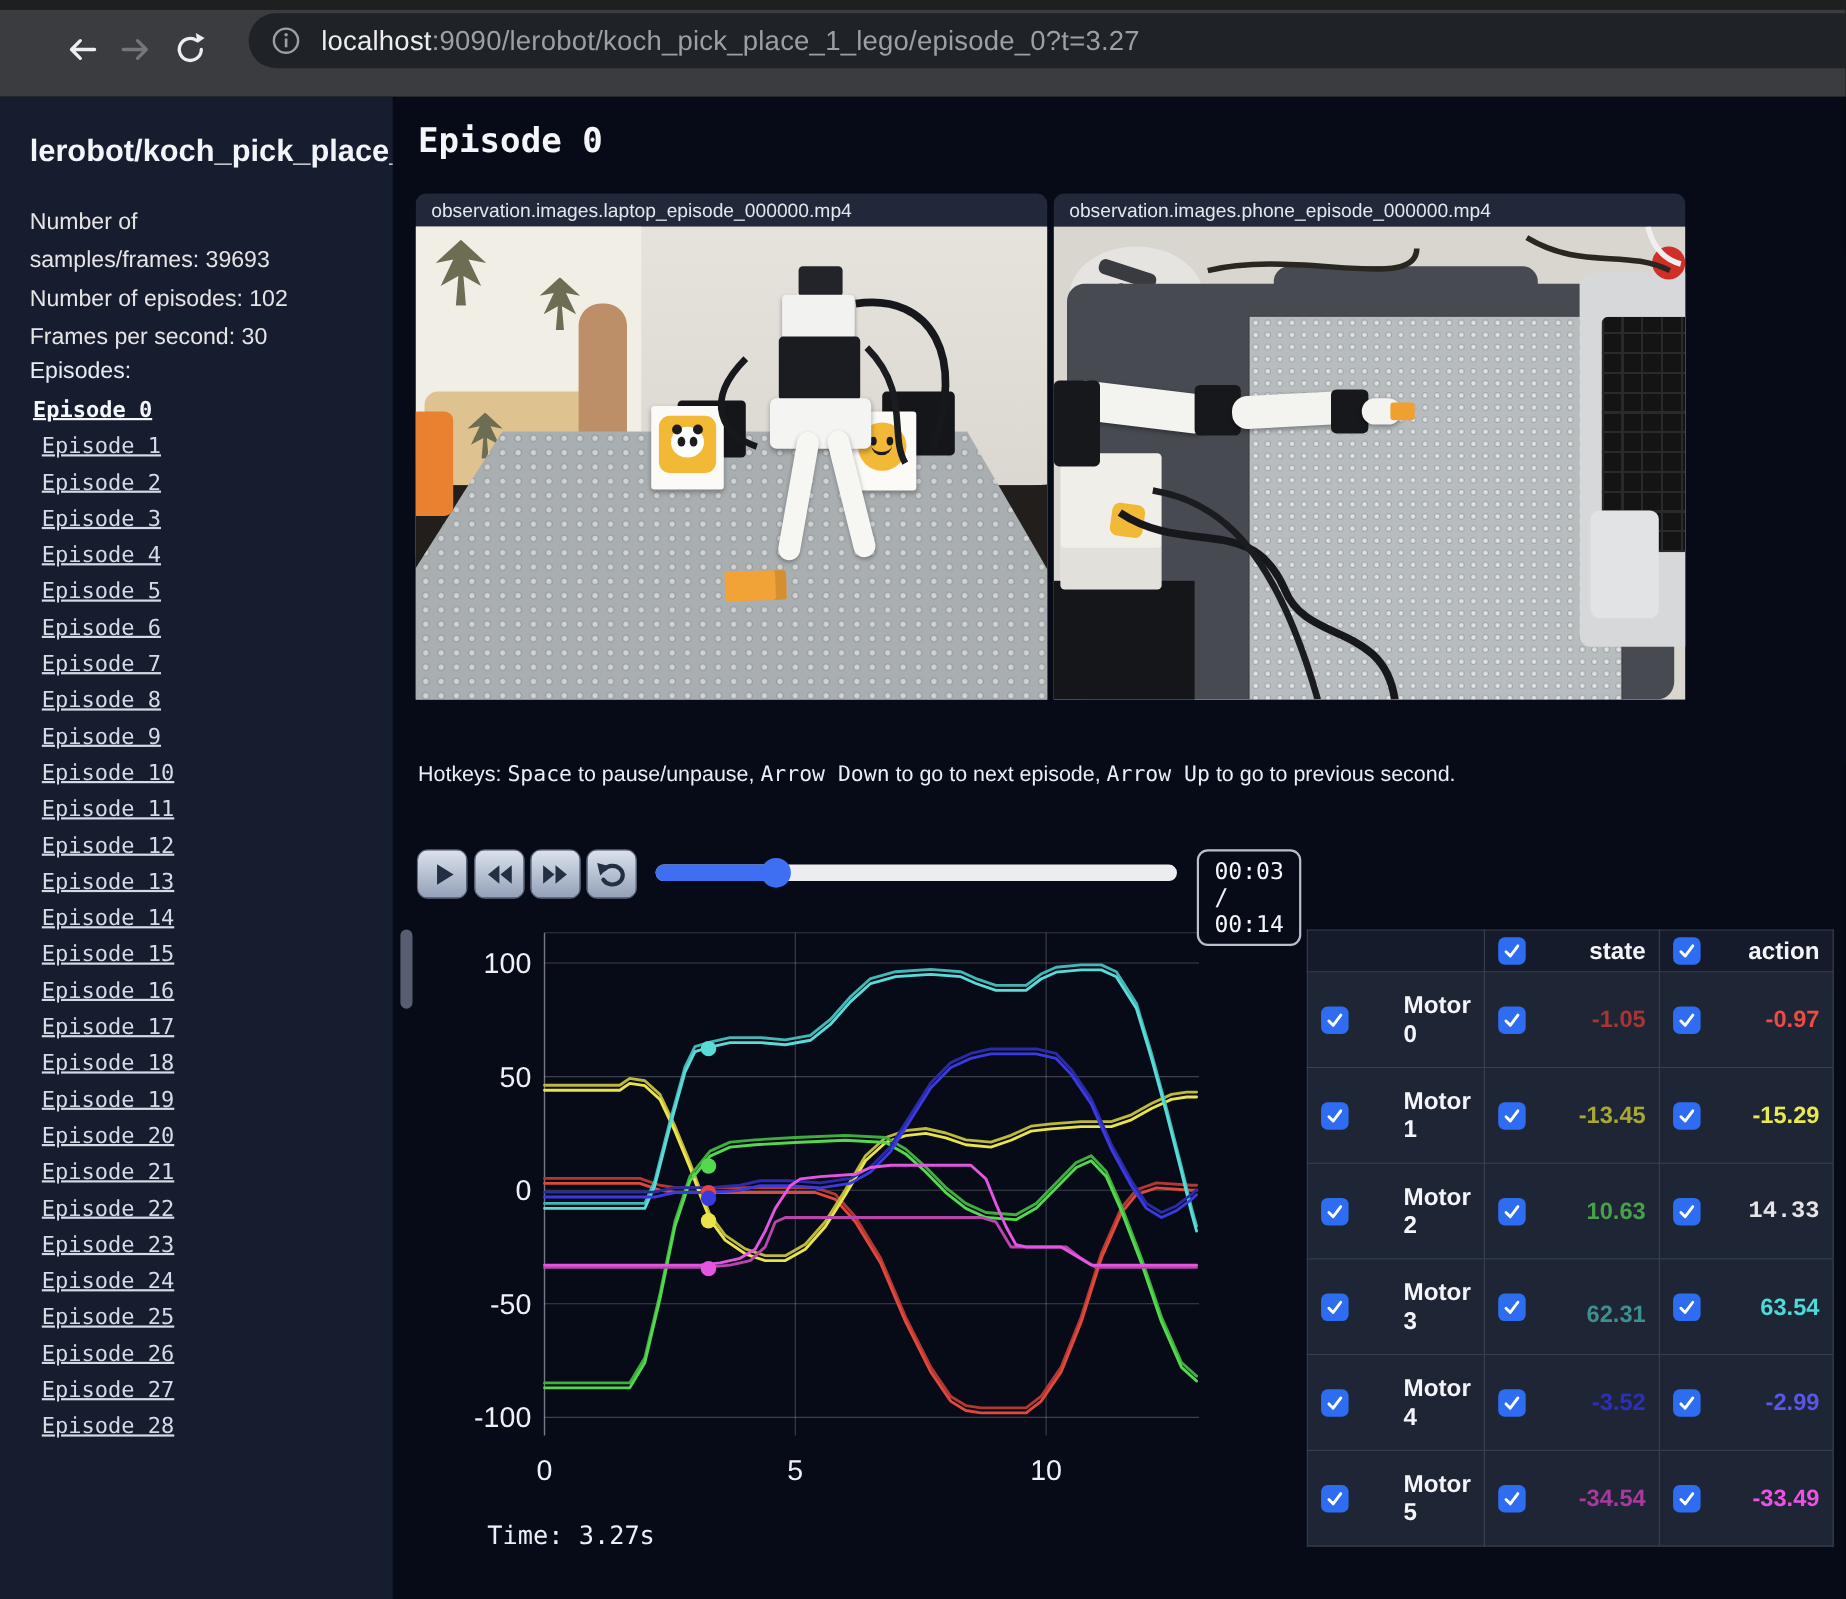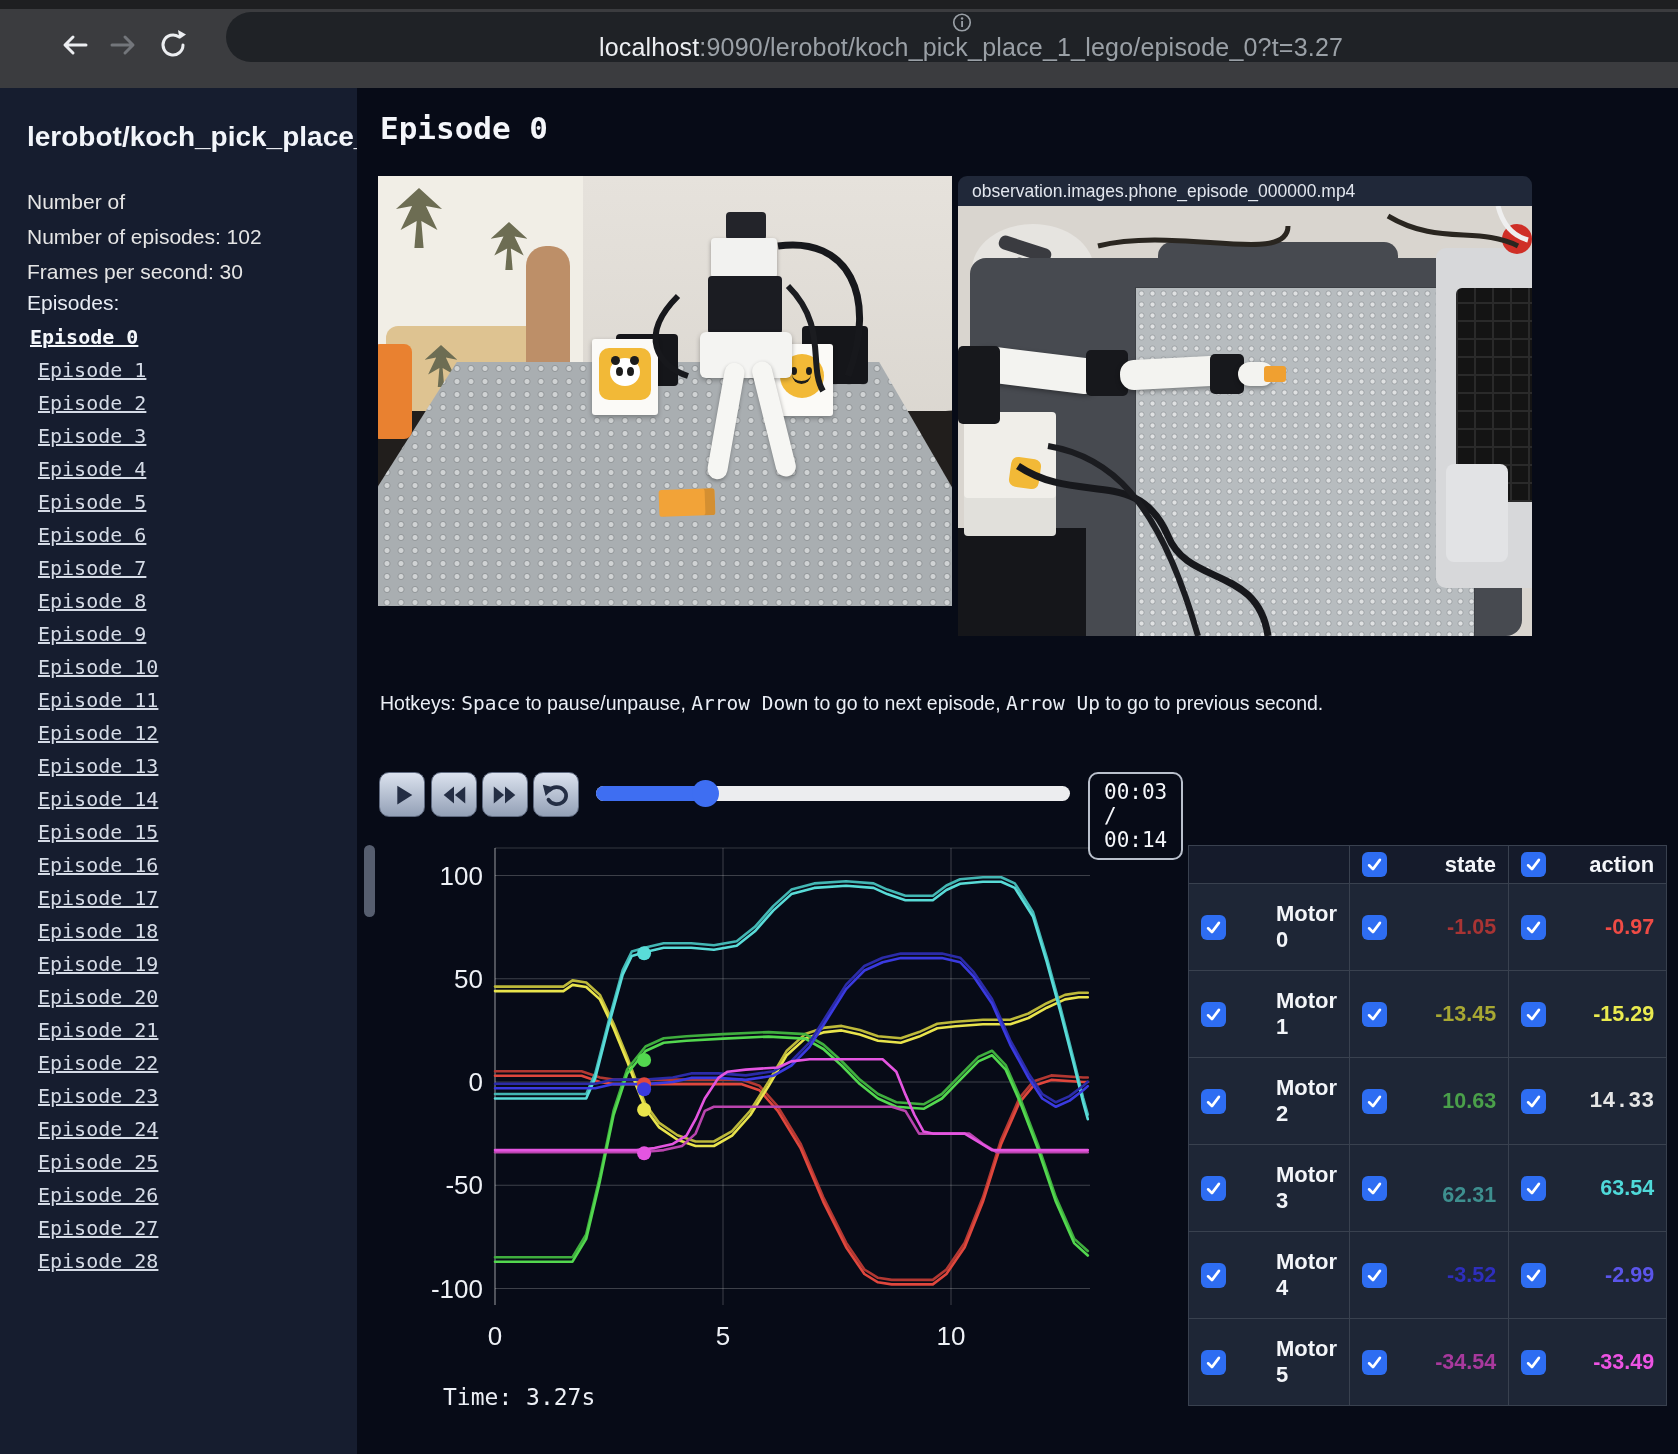--- a/index.html
+++ b/index.html
@@ -9,21 +9,21 @@
   .mono { font-family:"DejaVu Sans Mono", monospace; }
 
   
   .browser-bar { position:absolute; left:0; top:0; width:1678px; height:88px;
                  background:#3b3c3f; }
   .browser-bar .window-strip { position:absolute; left:0; top:0; width:100%; height:9px; background:#1e1f21; }
   .nav-icon { position:absolute; top:26px; width:38px; height:38px; display:flex;
               align-items:center; justify-content:center; }
   .url-pill { position:absolute; left:226px; top:12px; right:0; height:50px;
               background:#1f2226; border-radius:31px 0 0 31px; display:flex;
-              align-items:center; padding-left:20px;flex-direction:column; }
+              align-items:center; padding-left:20px; }
   .url-text { font-size:25px; letter-spacing:.2px; margin-left:18px; white-space:nowrap; }
   .url-host { color:#eceef1; }
   .url-rest { color:#9aa0a6; }
 
   
   .page { position:absolute; left:0; top:88px; width:1678px; height:1366px; background:#070b17; }
   .sidebar { position:absolute; left:0; top:0; width:357px; height:1366px;
              background:#161d2f; padding:28px 0 0 27px; overflow:hidden; }
   .sidebar h2 { color:#f2f5fa; font-size:28px; line-height:1.5; font-weight:bold; width:300px; }
   .sidebar .info { margin-top:26px; color:#e5e5e5; font-size:21px; line-height:1.67; }
@@ -169,20 +169,21 @@
     <div class="url-text"><span class="url-host">localhost</span><span class="url-rest">:9090/lerobot/koch_pick_place_1_lego/episode_0?t=3.27</span></div>
   </div>
 </div>
 
 <div class="page">
 
   <aside class="sidebar">
     <h2>lerobot/koch_pick_place_1_lego</h2>
     <div class="info" id="info-lines">
         <div>Number of</div>
+        <div>samples/frames: 39693</div>
         <div>Number of episodes: 102</div>
         <div>Frames per second: 30</div>
       </div>
     <div class="episodes-label">Episodes:</div>
     <ul class="ep-list" id="episode-list">
         <li><a href="#" class="active">Episode 0</a></li>
         <li><a href="#">Episode 1</a></li>
         <li><a href="#">Episode 2</a></li>
         <li><a href="#">Episode 3</a></li>
         <li><a href="#">Episode 4</a></li>
@@ -213,20 +214,21 @@
       </ul>
   </aside>
 
   <div class="main">
     <div class="scroll-thumb"></div>
     <h1 class="page-title">Episode 0</h1>
 
     <div class="videos">
 
       <div class="video-panel">
+        <div class="video-title">observation.images.laptop_episode_000000.mp4</div>
         <div class="video-body">
           <div class="wall"></div>
           <div class="person">
             <div class="palm" style="left:18px; top:12px;"></div>
             <div class="palm" style="left:108px; top:40px; transform:scale(.8)"></div>
             <div class="sand"></div>
             <div class="palm" style="left:40px; top:160px; transform:scale(.7)"></div>
           </div>
           <div class="arm-skin"></div>
           <div class="table-dark-edge"></div>

